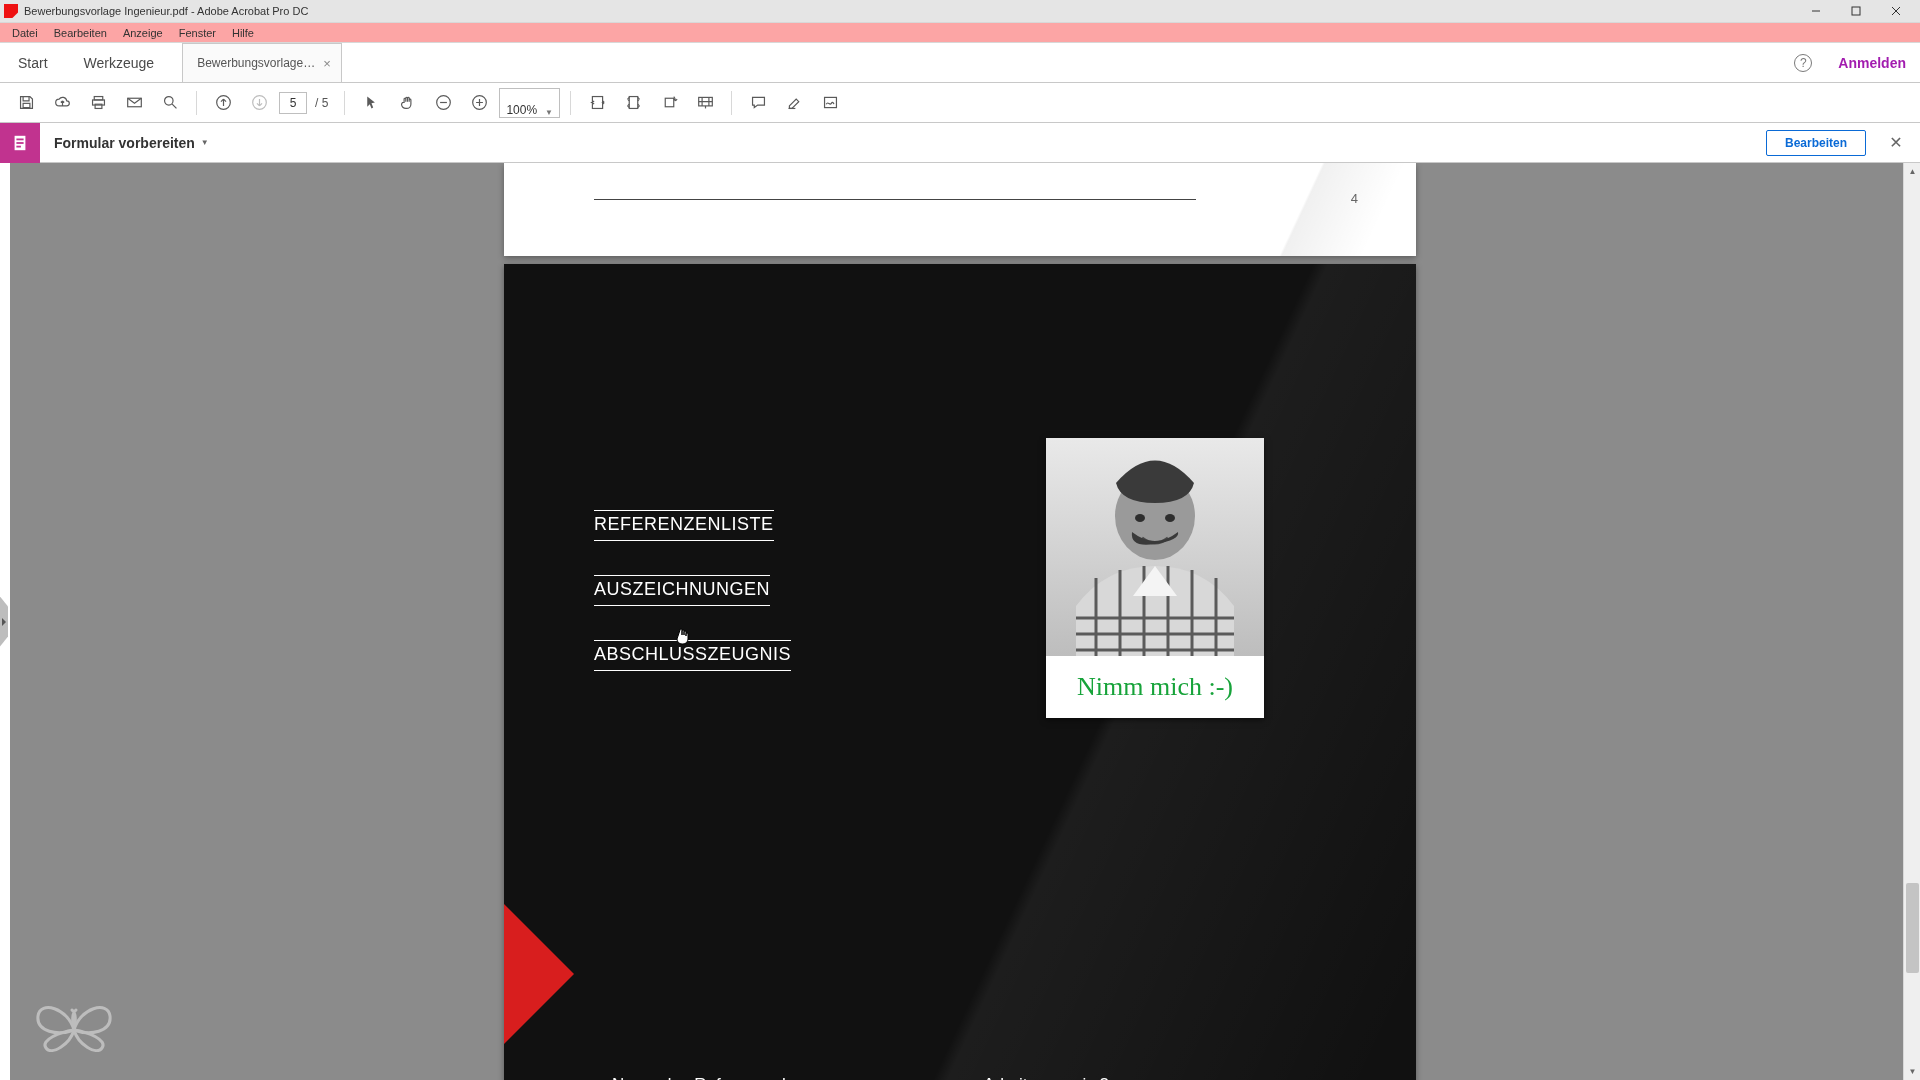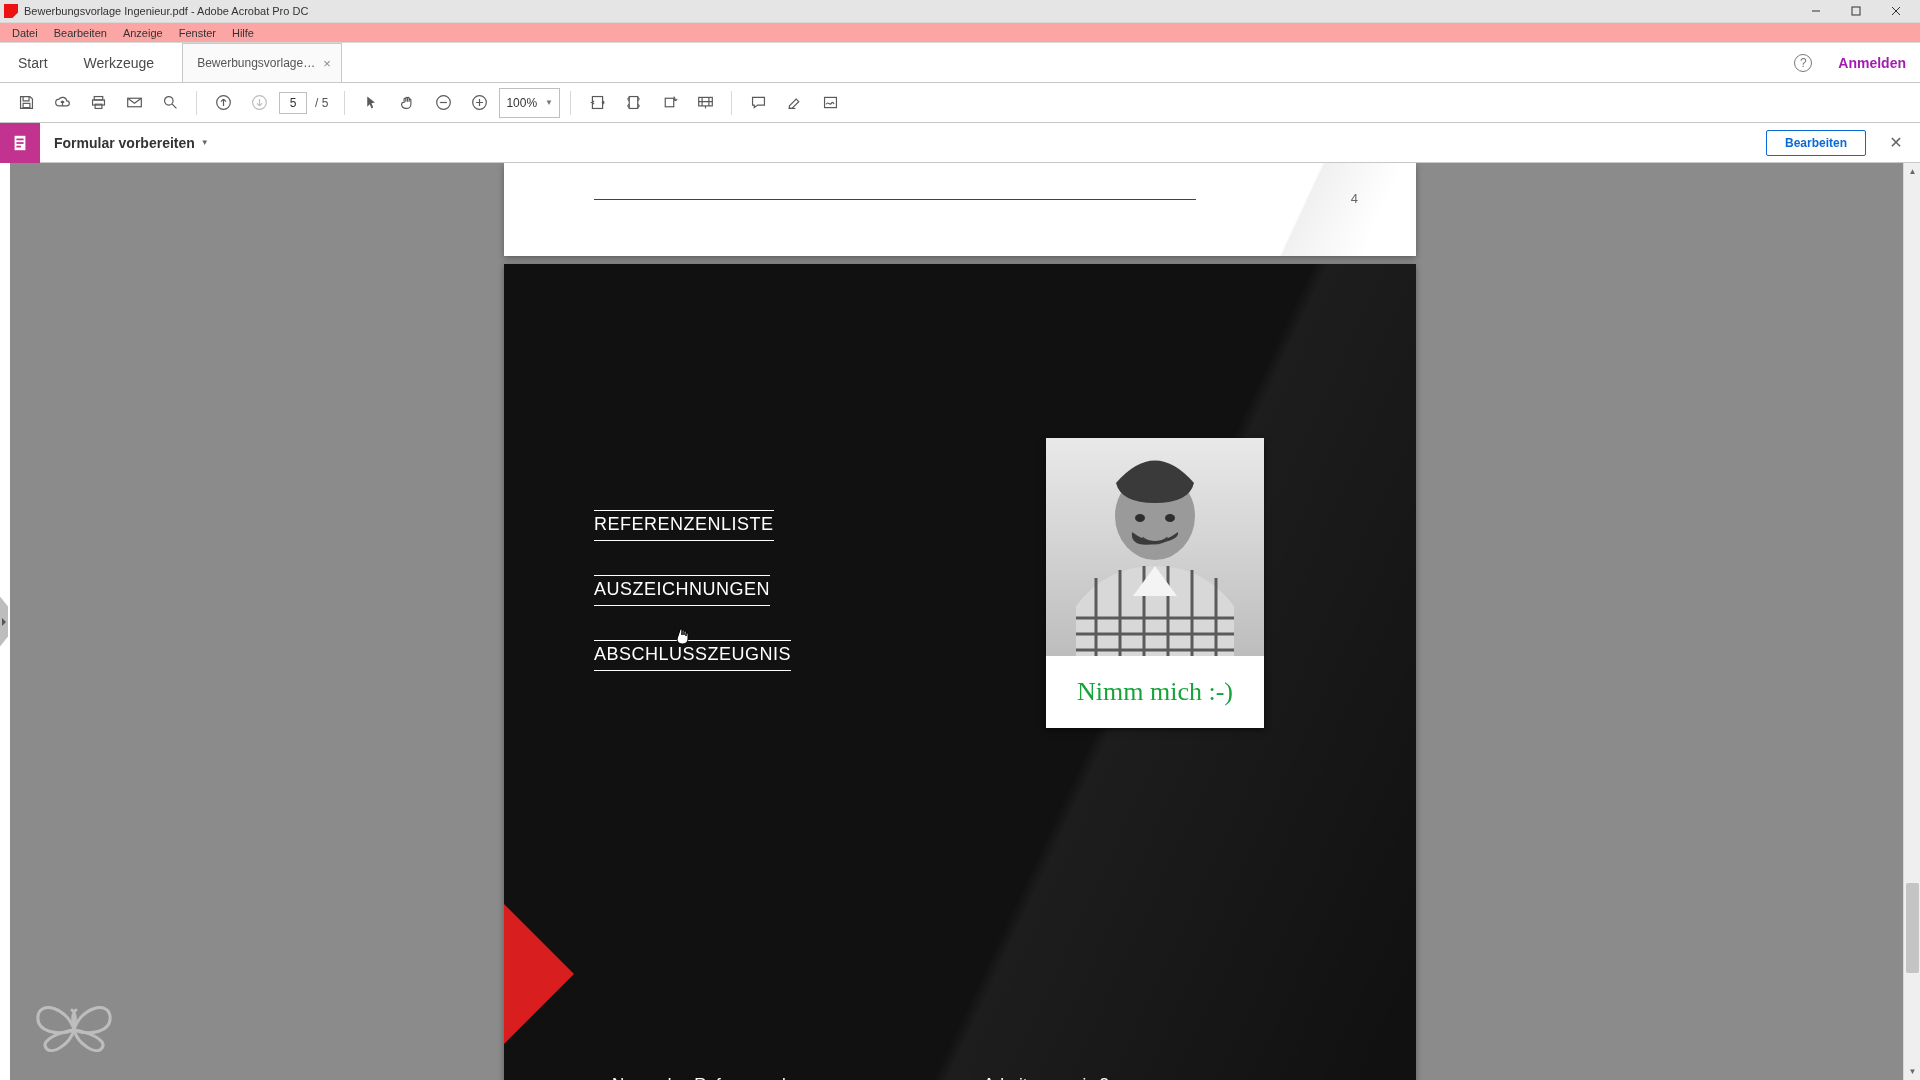--- a/index.html
+++ b/index.html
@@ -62,21 +62,21 @@
 .toolbar .tb-btn svg { width: 17px; height: 17px; stroke: #5a5a5a; fill: none; stroke-width: 1.4; }
 .toolbar .tb-btn.disabled svg { stroke: #bdbdbd; }
 .toolbar .sep { width: 1px; height: 24px; background: #d8d8d8; margin: 0 6px; }
 .toolbar .page-box {
   width: 28px; height: 22px; border: 1px solid #bfbfbf; text-align: center;
   font-size: 12px; color: #333; line-height: 20px;
 }
 .toolbar .page-total { font-size: 12px; color: #555; padding: 0 6px 0 4px; }
 .toolbar .zoom-box {
   height: 30px; border: 1px solid #bfbfbf; font-size: 12px; color: #333;
-  display: flex; align-items: center; padding: 0 6px; gap: 8px;
+  display: flex; align-items: flex-end; padding: 0 6px; gap: 8px;
 }
 .toolbar .zoom-box .caret { font-size: 8px; color: #777; }
 
 
 .contextbar {
   height: 40px; background: #fff; border-bottom: 1px solid #c8c8c8;
   display: flex; align-items: center;
 }
 .contextbar .badge {
   width: 40px; height: 40px; background: #c1338f;
@@ -179,21 +179,21 @@
 
 .photo-card {
   position: absolute; left: 542px; top: 174px; width: 218px;
   background: #fff; box-shadow: 0 2px 6px rgba(0,0,0,.5);
 }
 .photo-card .photo {
   width: 100%; height: 218px; background: #d1d1d1; position: relative; overflow: hidden;
 }
 .photo-card .photo svg { width: 100%; height: 100%; display: block; }
 .photo-card .caption {
-  height: 72px; display: flex; align-items: center; justify-content: center;
+  height: 62px; display: flex; align-items: center; justify-content: center;
   color: #17a33a; font-size: 26px; font-family: "Segoe Script", "Comic Sans MS", cursive;
 }
 
 .red-arrow {
   position: absolute; left: 0; top: 640px; width: 70px; height: 140px;
   background: #d81e1e;
   clip-path: polygon(0 0, 100% 50%, 0 100%);
 }
 
 .ref-cols {

